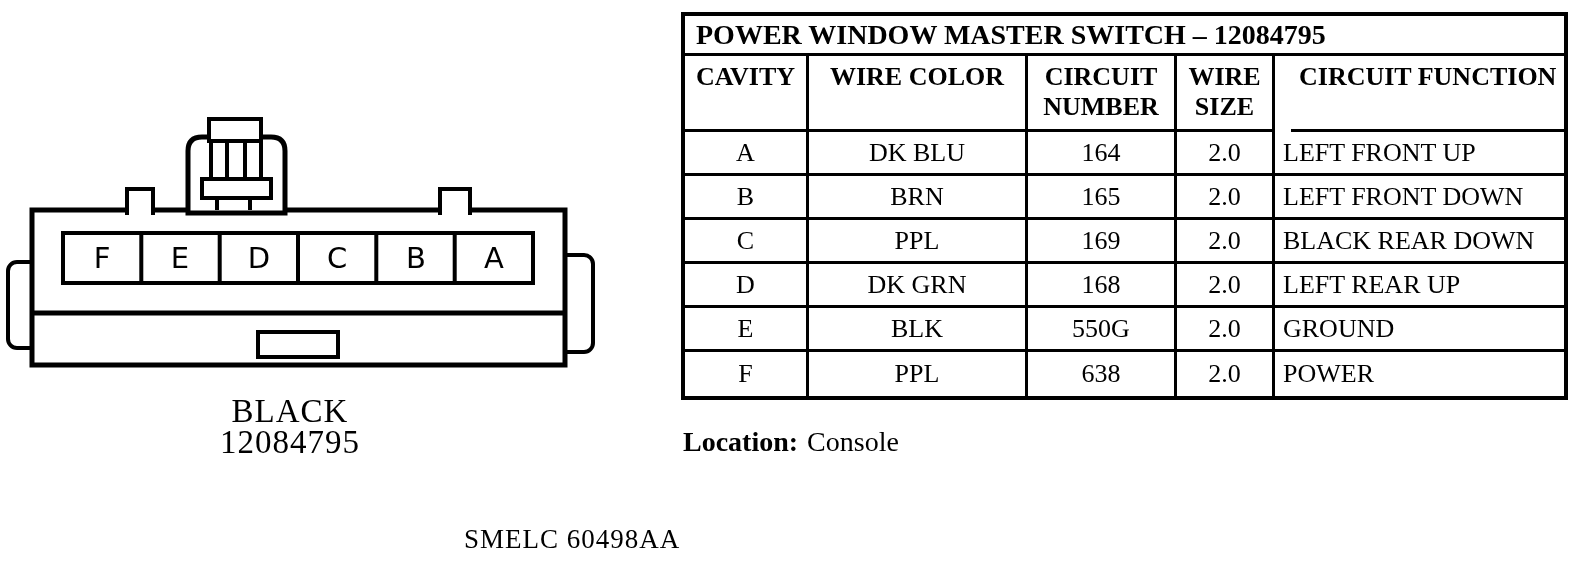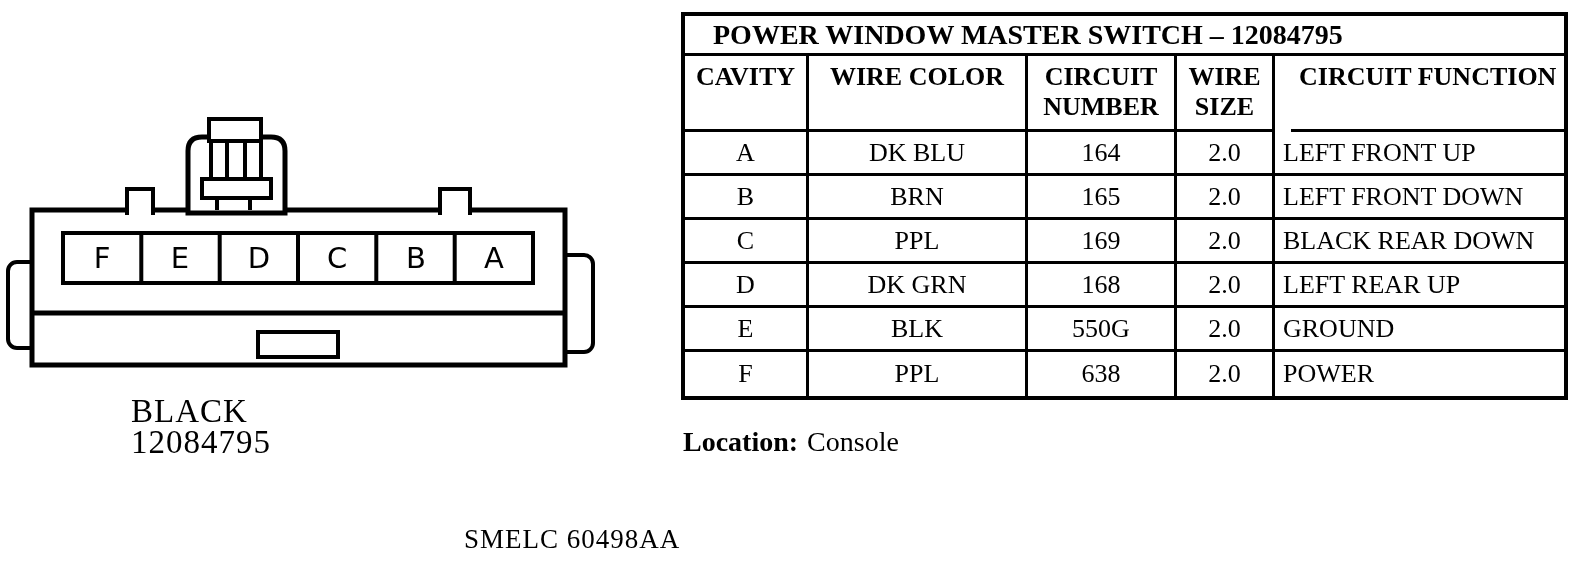--- a/index.html
+++ b/index.html
@@ -25,23 +25,24 @@
     width: 600px;
     height: 270px;
   }
   .cavity-letter {
     font-family: "DejaVu Sans", sans-serif;
     font-size: 29px;
     fill: #000000;
   }
   .connector-caption {
     position: absolute;
-    left: 131px;
+    left: 140px;
     top: 396px;
     width: 300px;
+    text-align: center;
     font-size: 33px;
     line-height: 31px;
     letter-spacing: 1px;
   }
 
   
   .pin-table {
     position: absolute;
     left: 681px;
     top: 12px;
@@ -66,21 +67,21 @@
     white-space: nowrap;
   }
   .tcell.last-col { border-right: none; justify-content: flex-start; padding-left: 8px; }
   .trow.last-row .tcell { border-bottom: none; }
   .title-cell {
     grid-column: 1 / -1;
     box-sizing: border-box;
     border-bottom: 3px solid #000;
     display: flex;
     align-items: center;
-    padding-left: 28px;
+    padding-left: 11px;
     font-weight: bold;
     font-size: 28px;
     white-space: nowrap;
   }
   .hcell {
     box-sizing: border-box;
     border-right: 3px solid #000;
     border-bottom: 3px solid #000;
     font-weight: bold;
     font-size: 26px;

